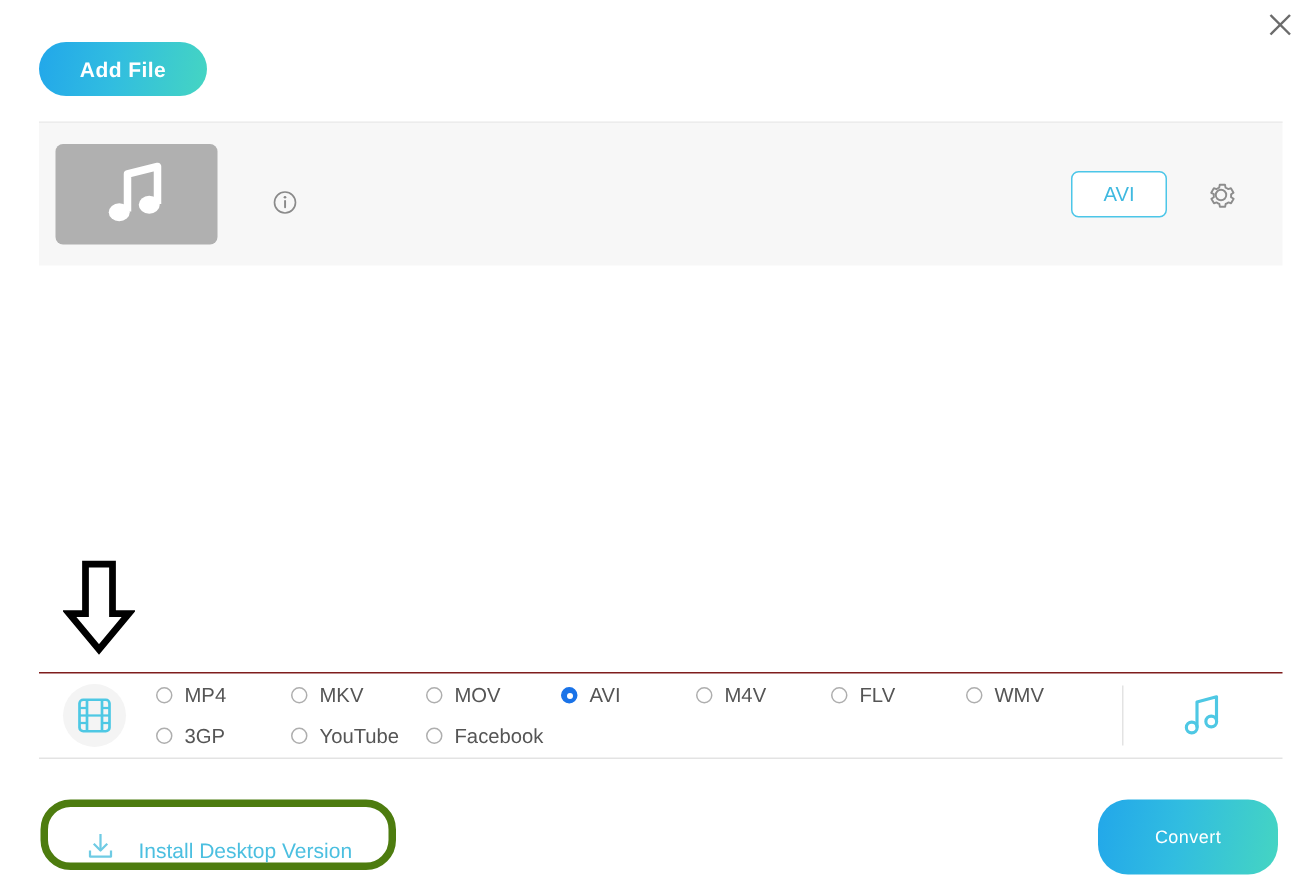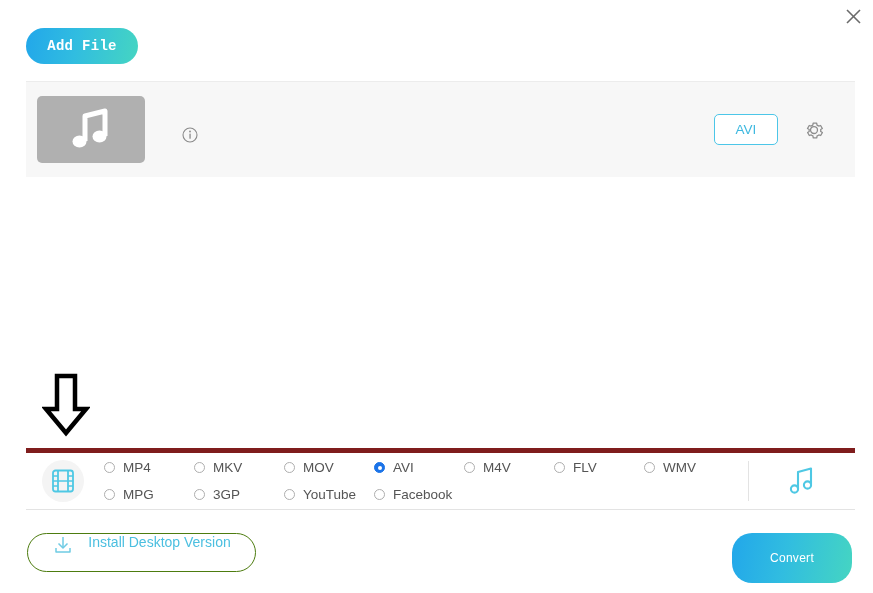--- a/index.html
+++ b/index.html
@@ -35,21 +35,21 @@
     position: absolute;
     left: 26px;
     top: 28px;
   }
   .btn-gradient {
     border: none;
     border-radius: 20px;
     background: linear-gradient(100deg, #22a7ea 0%, #31bde0 45%, #45d5c2 100%);
     color: #ffffff;
     font-size: 14px;
-    font-family: Liberation Mono, monospace;
+    font-family: Liberation Sans, sans-serif;
     font-weight: bold;
     letter-spacing: .3px;
     cursor: pointer;
     display: flex;
     align-items: center;
     justify-content: center;
   }
   #add-file-button {
     width: 112px;
     height: 36px;
@@ -130,21 +130,21 @@
     height: 64px;
   }
 
   
   .fmt-panel {
     position: absolute;
     left: 26px;
     top: 448px;
     width: 829px;
     height: 56px;
-    border-top: 5px solid #7f1d1d;
+    border-top: 1px solid #7f1d1d;
     border-bottom: 1px solid #e3e3e3;
     display: flex;
     align-items: center;
   }
   .cat-icon {
     width: 42px;
     height: 42px;
     border-radius: 50%;
     background: #f4f4f4;
     display: flex;
@@ -209,25 +209,25 @@
     flex: none;
   }
 
   
   .install-btn {
     position: absolute;
     left: 27px;
     top: 533px;
     width: 227px;
     height: 37px;
-    border: 1px solid #4d7c0f;
+    border: 5px solid #4d7c0f;
     border-radius: 20px;
     background: #ffffff;
     display: flex;
-    align-items: flex-start;
+    align-items: flex-end;
     justify-content: center;
     gap: 14px;
     cursor: pointer;
   }
   .install-label {
     font-size: 14px;
     color: #4bbfe0;
   }
   #convert-button {
     position: absolute;
@@ -325,24 +325,20 @@
         <span class="radio"></span>
         <span>FLV</span>
       </label>
     <label class="fmt-opt">
         <span class="radio"></span>
         <span>WMV</span>
       </label>
 
     <label class="fmt-opt">
         <span class="radio"></span>
-        <span>MPG</span>
-      </label>
-    <label class="fmt-opt">
-        <span class="radio"></span>
         <span>3GP</span>
       </label>
     <label class="fmt-opt">
         <span class="radio"></span>
         <span>YouTube</span>
       </label>
     <label class="fmt-opt">
         <span class="radio"></span>
         <span>Facebook</span>
       </label>

